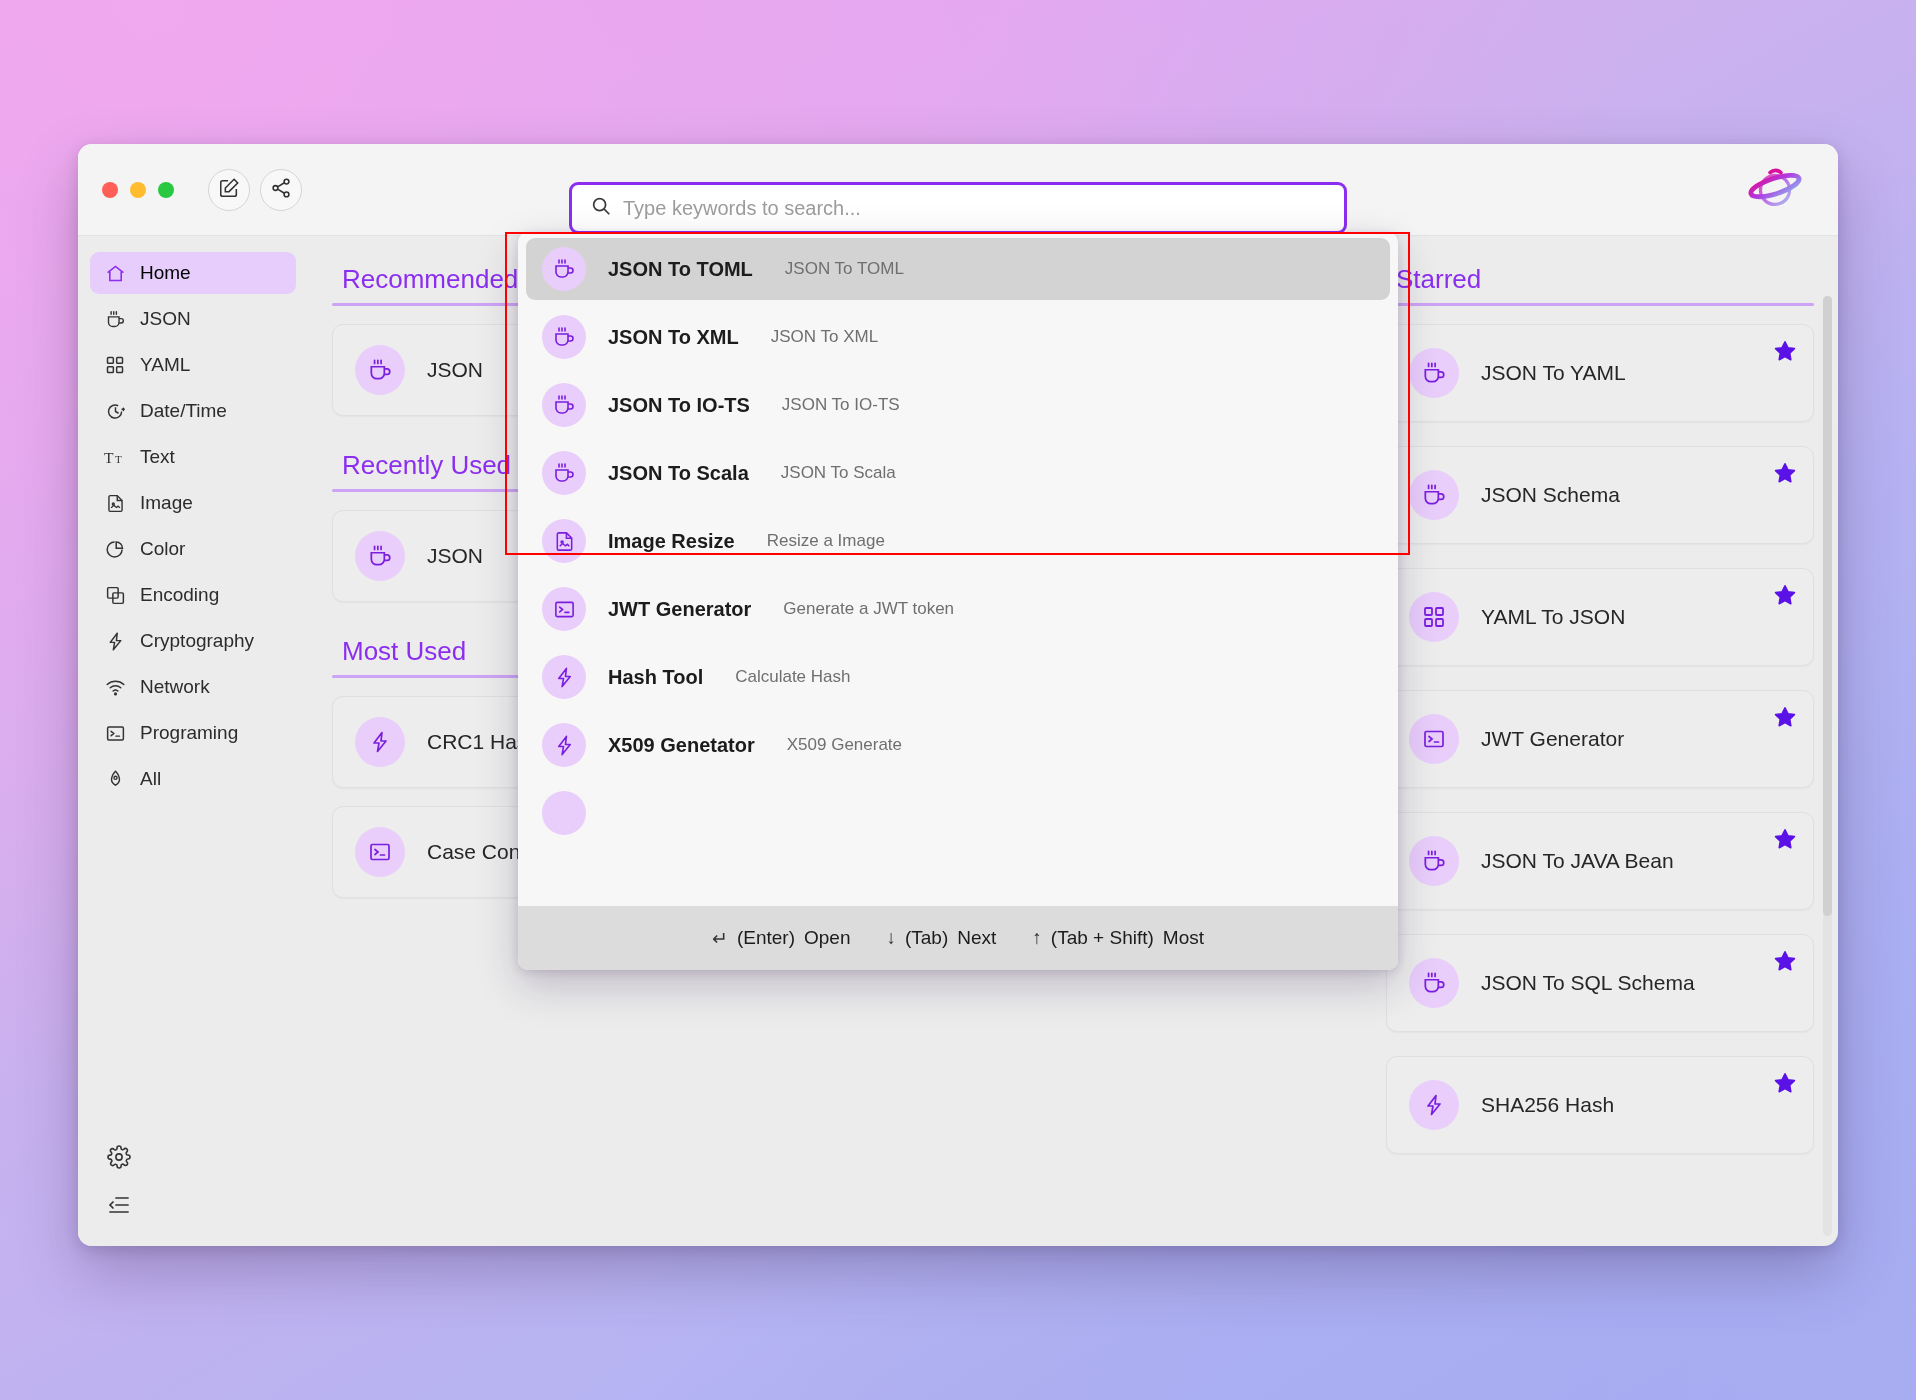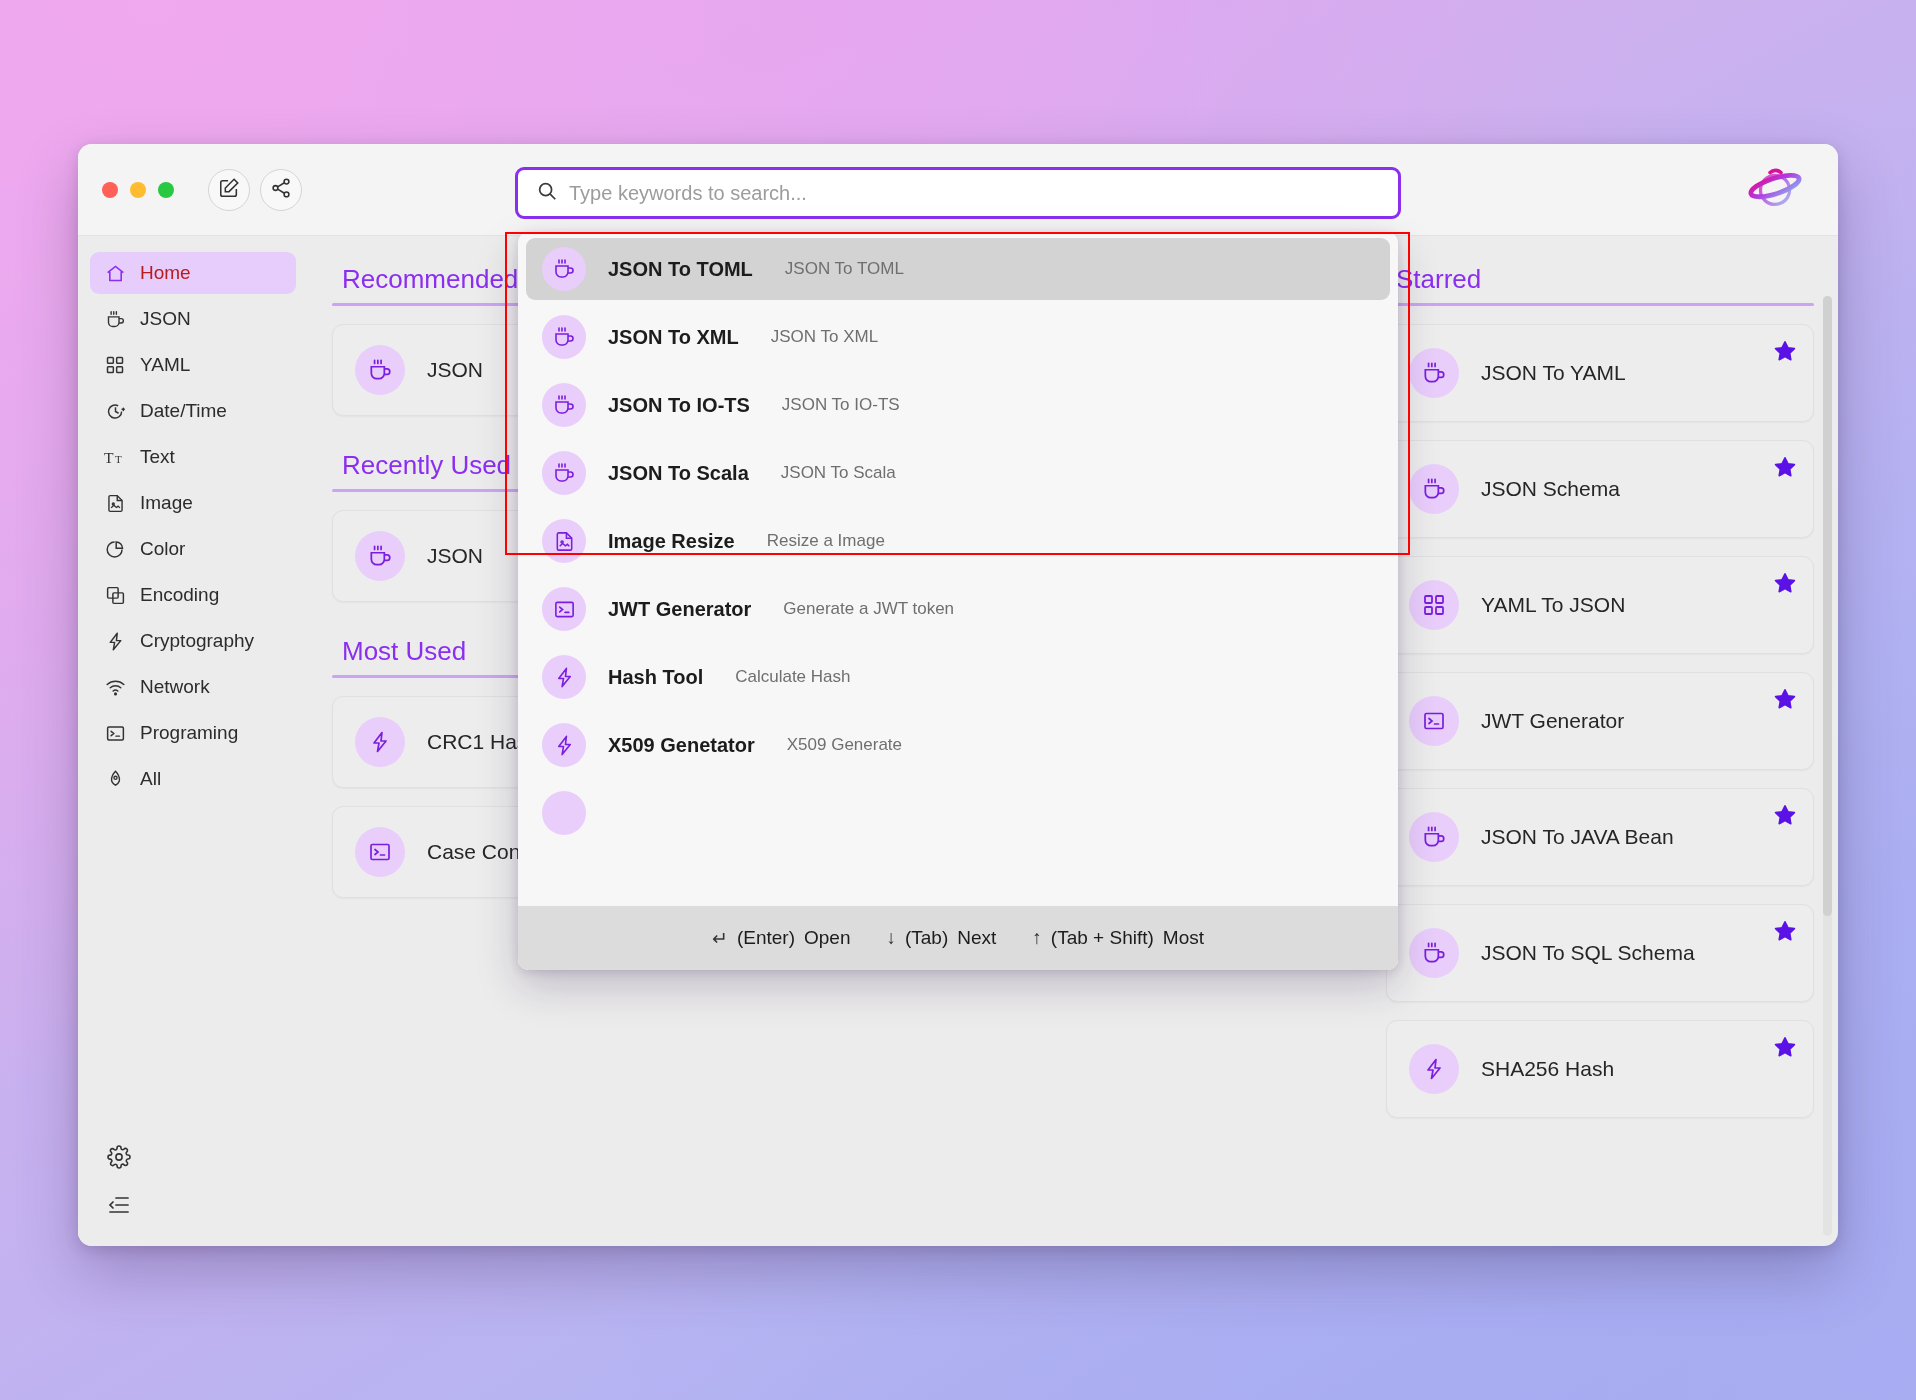--- a/index.html
+++ b/index.html
@@ -58,22 +58,22 @@
     cursor: pointer;
   }
   .tb-buttons { display: flex; gap: 10px; margin-left: 34px; }
 
   .logo-wrap { position: absolute; right: 32px; top: 50%; transform: translateY(-50%); }
 
   
   .search-wrap {
     position: absolute;
     left: 50%; transform: translateX(-50%);
-    top: 23px;
-    width: 886px;
+    top: 38px;
+    width: 778px;
   }
   .search-box {
     height: 52px;
     background: #ffffff;
     border: 3px solid #8b2ef0;
     border-radius: 9px;
     display: flex;
     align-items: center;
     padding: 0 14px 0 18px;
     gap: 11px;
@@ -103,21 +103,21 @@
   .nav-item {
     display: flex; align-items: center; gap: 14px;
     height: 42px;
     padding: 0 14px;
     border-radius: 9px;
     cursor: pointer;
     margin-bottom: 4px;
   }
   .nav-item .label { font-size: 19px; color: #2c2c2c; }
   .nav-item.active { background: #e6cdfb; }
-  .nav-item.active .label { color: #b91c1c; }
+  .nav-item.active .label { color: #000000; }
   .nav-ico { width: 22px; height: 22px; display: flex; align-items: center; justify-content: center; }
 
   .sidebar-foot { margin-top: auto; padding: 0 0 26px 16px; display: flex; flex-direction: column; gap: 22px; }
   .foot-btn { width: 26px; height: 26px; cursor: pointer; display: flex; align-items: center; justify-content: center; }
 
   
   .main {
     flex: 1;
     min-width: 0;
     display: flex;
@@ -165,21 +165,21 @@
   .card.tall { height: 98px; }
   .card-ico {
     width: 50px; height: 50px; border-radius: 50%;
     background: #e9cdfb;
     display: flex; align-items: center; justify-content: center;
     flex: 0 0 50px;
   }
   .card-name { font-size: 21px; color: #262626; white-space: nowrap; }
   .star { position: absolute; right: 16px; top: 14px; cursor: pointer; }
 
-  .right-list { display: flex; flex-direction: column; gap: 18px; }
+  .right-list { display: flex; flex-direction: column; gap: 24px; }
 
   
   .vscroll {
     position: absolute;
     right: 6px; top: 60px;
     width: 9px; height: 940px;
     background: #e3e3e3;
     border-radius: 5px;
   }
   .vscroll .thumb {

